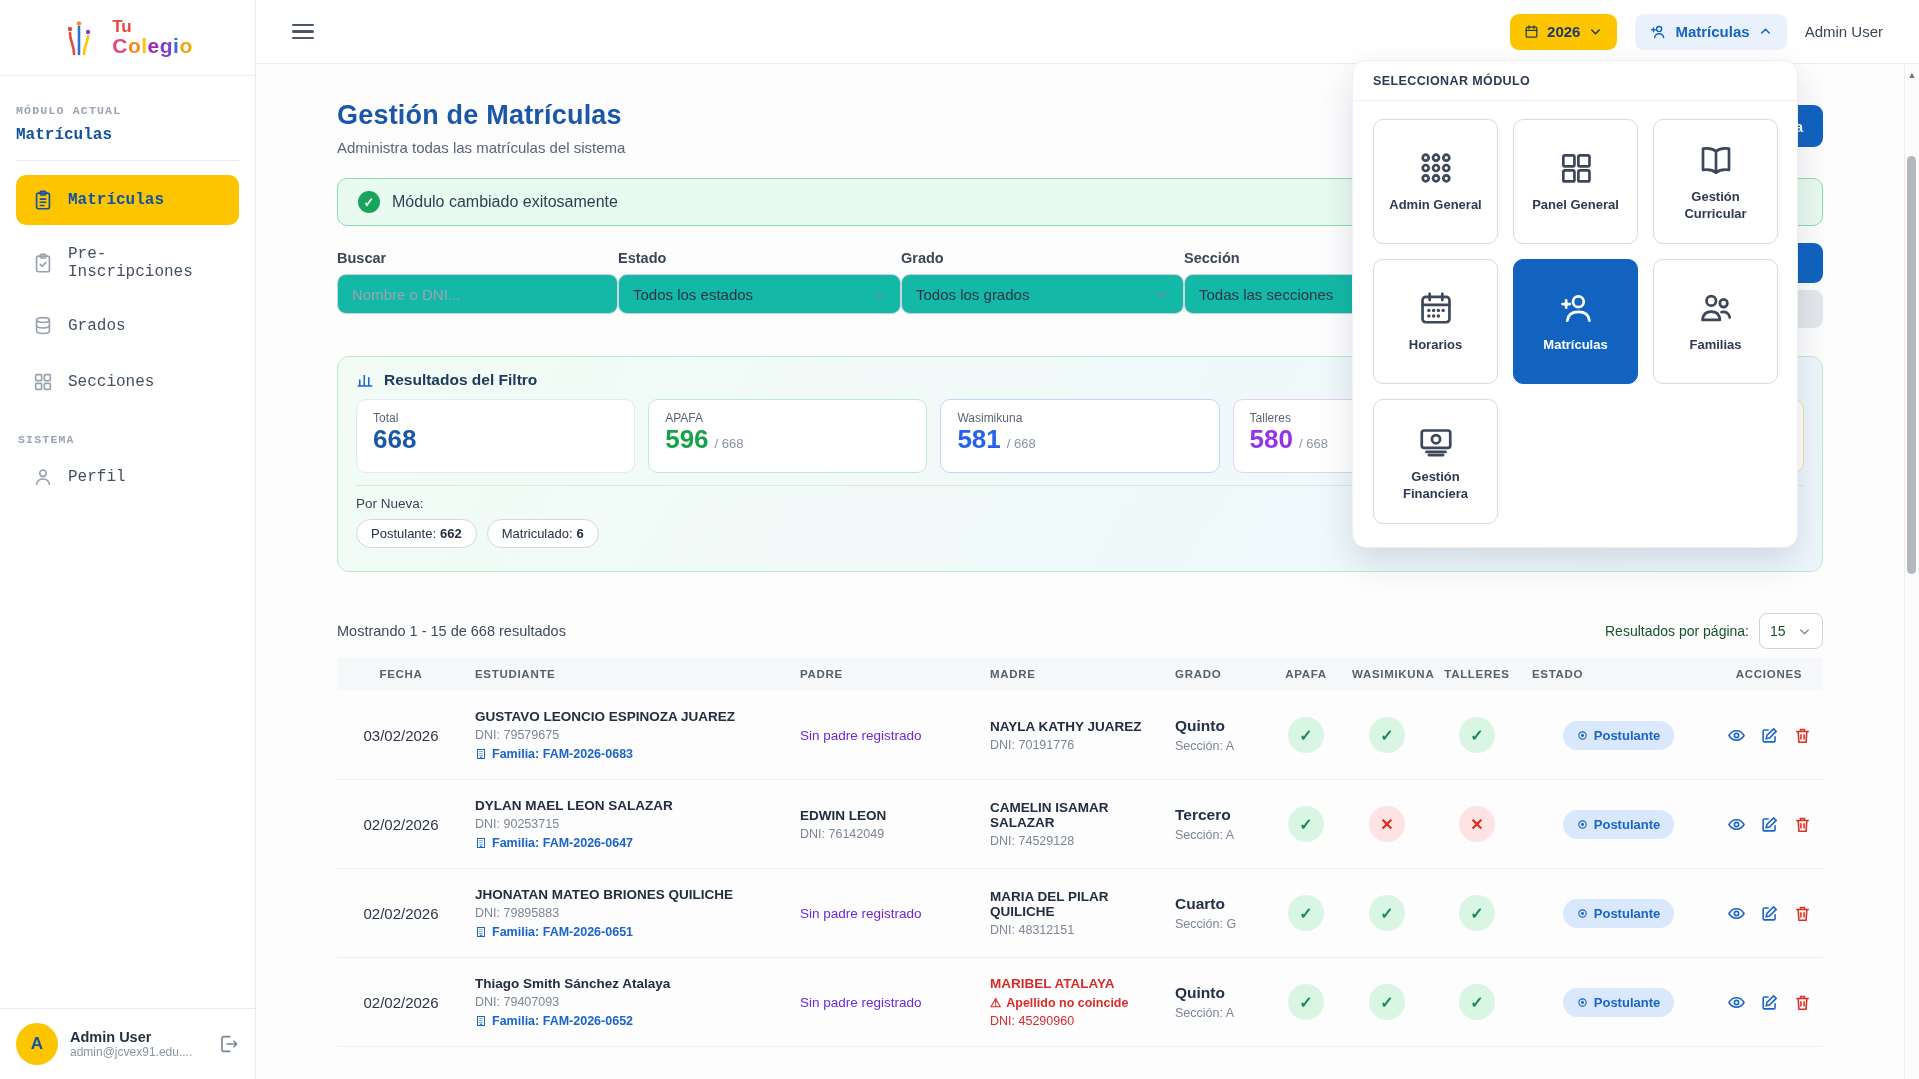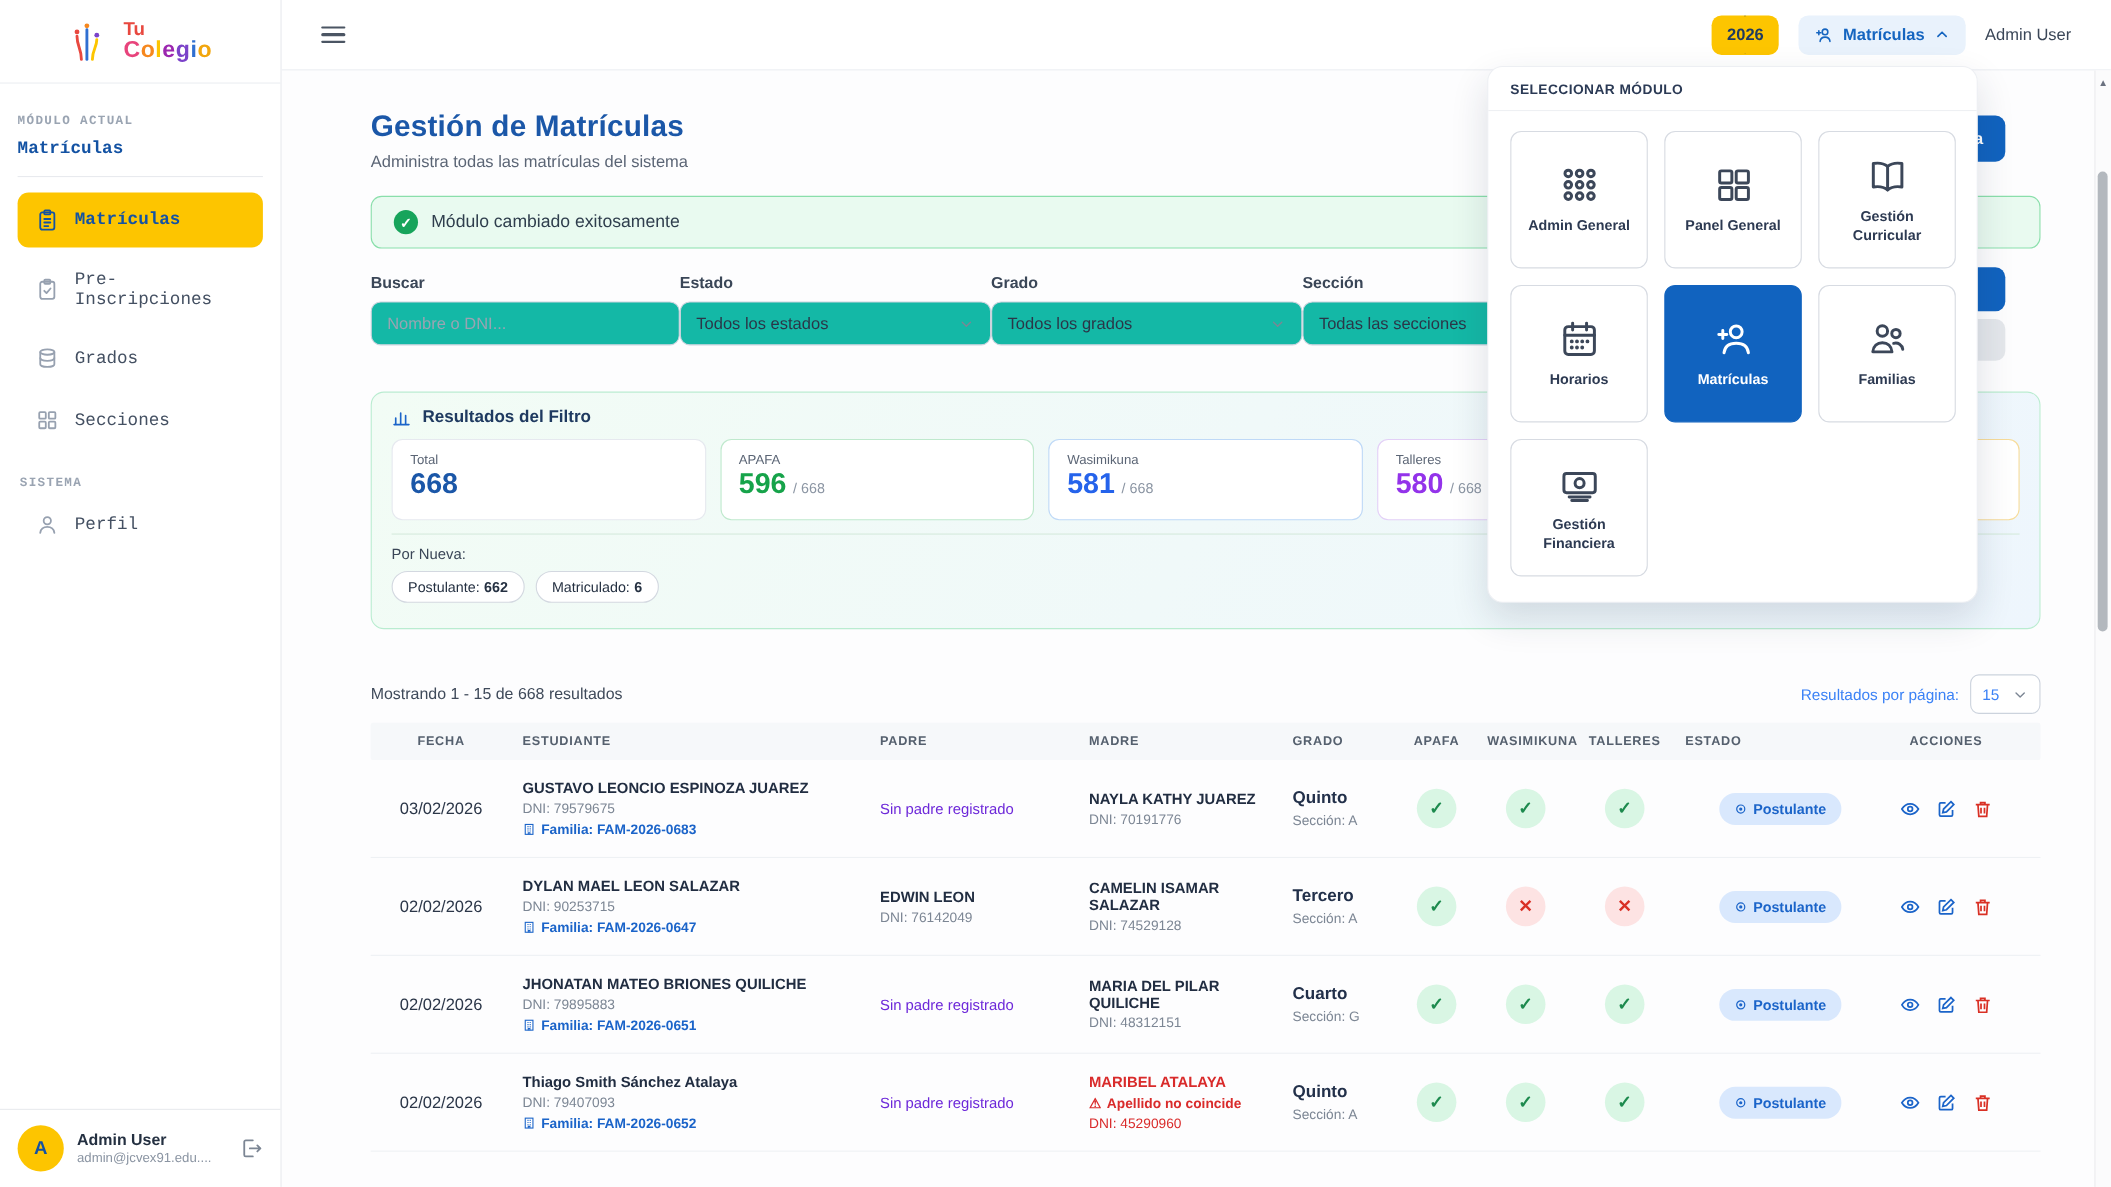--- a/index.html
+++ b/index.html
@@ -32,29 +32,29 @@
   .user-email { font-size:12px; color:#8a94a2; white-space:nowrap; overflow:hidden; text-overflow:ellipsis; }
   .logout { width:22px; height:22px; color:#7c8694; flex:0 0 22px; cursor:pointer; }
 
   
   .topbar { position:absolute; left:256px; top:0; right:0; height:64px; background:#fff;
             border-bottom:1px solid #eceef2; display:flex; align-items:center; padding:0 36px; z-index:4; }
   .hamburger { width:22px; cursor:pointer; }
   .hamburger div { height:2.4px; background:#4b5563; border-radius:2px; margin:4px 0; }
   .tb-right { margin-left:auto; display:flex; align-items:center; gap:18px; }
   .year-btn { background:#fdc500; border-radius:9px; height:36px; padding:0 14px; display:flex; align-items:center;
-              gap:8px; font-size:15px; font-weight:bold; color:#1f3a60; cursor:pointer;flex-direction:column; }
+              gap:8px; font-size:15px; font-weight:bold; color:#1f3a60; cursor:pointer; }
   .module-btn { background:#e9f2fc; border-radius:9px; height:36px; padding:0 14px; display:flex; align-items:center;
                 gap:8px; font-size:15px; font-weight:bold; color:#1565c0; cursor:pointer; }
   .tb-user { font-size:15px; color:#3a4657; }
   .icon14 { width:15px; height:15px; }
   .icon18 { width:18px; height:18px; }
 
   
-  .content { position:absolute; left:256px; top:64px; right:0; bottom:0; padding:0 64px 0 81px; overflow:hidden; }
+  .content { position:absolute; left:256px; top:64px; right:0; bottom:0; padding:0 96px 0 81px; overflow:hidden; }
   h1.page-title { margin-top:36px; font-size:27px; color:#1b57a8; letter-spacing:.2px; }
   .page-sub { margin-top:8px; font-size:15px; color:#5b6575; }
   .alert { margin-top:22px; height:48px; background:#e9faf0; border:1px solid #8adfab; border-radius:10px;
            display:flex; align-items:center; gap:12px; padding:0 20px; font-size:16px; color:#2f3e4d; }
   .alert-ic { width:22px; height:22px; border-radius:50%; background:#17a45b; color:#fff; font-size:13px; font-weight:bold;
               display:flex; align-items:center; justify-content:center; flex:0 0 22px; }
   .btn { border:none; border-radius:9px; font-family:inherit; font-weight:bold; font-size:15px; cursor:pointer; }
   .btn-new { position:absolute; top:41px; right:96px; height:42px; padding:0 20px; background:#1163bf; color:#fff; }
   .btn-export { position:absolute; top:179px; right:96px; height:40px; width:122px; background:#1163bf; color:#fff; }
   .btn-clear { position:absolute; top:226px; right:96px; height:38px; width:122px; background:#e4e7eb; color:#3f4a5a; }
@@ -79,21 +79,21 @@
   .card-val { font-size:26px; font-weight:bold; line-height:1.15; }
   .card-suffix { font-size:13px; color:#8a94a2; font-weight:normal; margin-left:6px; }
   .res-div { border:none; border-top:1px solid #d5e9dc; margin-top:12px; }
   .por-estado { margin-top:10px; font-size:13.5px; color:#3a4657; }
   .chips { margin-top:8px; display:flex; gap:10px; }
   .chip { background:#fff; border:1px solid #d3d8e0; border-radius:999px; padding:6px 14px; font-size:13px; color:#243041; }
   .chip b { margin-left:4px; }
 
   .tbl-meta { margin-top:41px; display:flex; align-items:center; justify-content:space-between; }
   .showing { font-size:14.5px; color:#3f4a5a; }
-  .perpage { display:flex; align-items:center; gap:10px; font-size:14px; color:#3b82f6; }
+  .perpage { display:flex; align-items:center; gap:10px; font-size:14px; color:#14532d; }
   .pp-select { width:64px; height:36px; border:1px solid #ccd3dd; border-radius:8px; background:#fff; display:flex;
                align-items:center; justify-content:space-between; padding:0 10px; font-size:14px; cursor:pointer; }
 
   .grid-row { display:grid; grid-template-columns:128px 325px 190px 185px 105px 72px 90px 90px 193px 108px; }
   .thead { margin-top:8px; background:#f6f8fa; height:34px; align-items:center; border-radius:2px; }
   .th { font-size:11.5px; font-weight:bold; letter-spacing:.7px; color:#55606e; padding:0 10px; }
   .t-c { text-align:center; } 
   .trow { min-height:89px; align-items:center; border-bottom:1px solid #eef1f4; padding:10px 0; }
   .td { padding:0 10px; font-size:13.5px; }
   .fecha { text-align:center; font-size:15px; color:#2b3648; }

